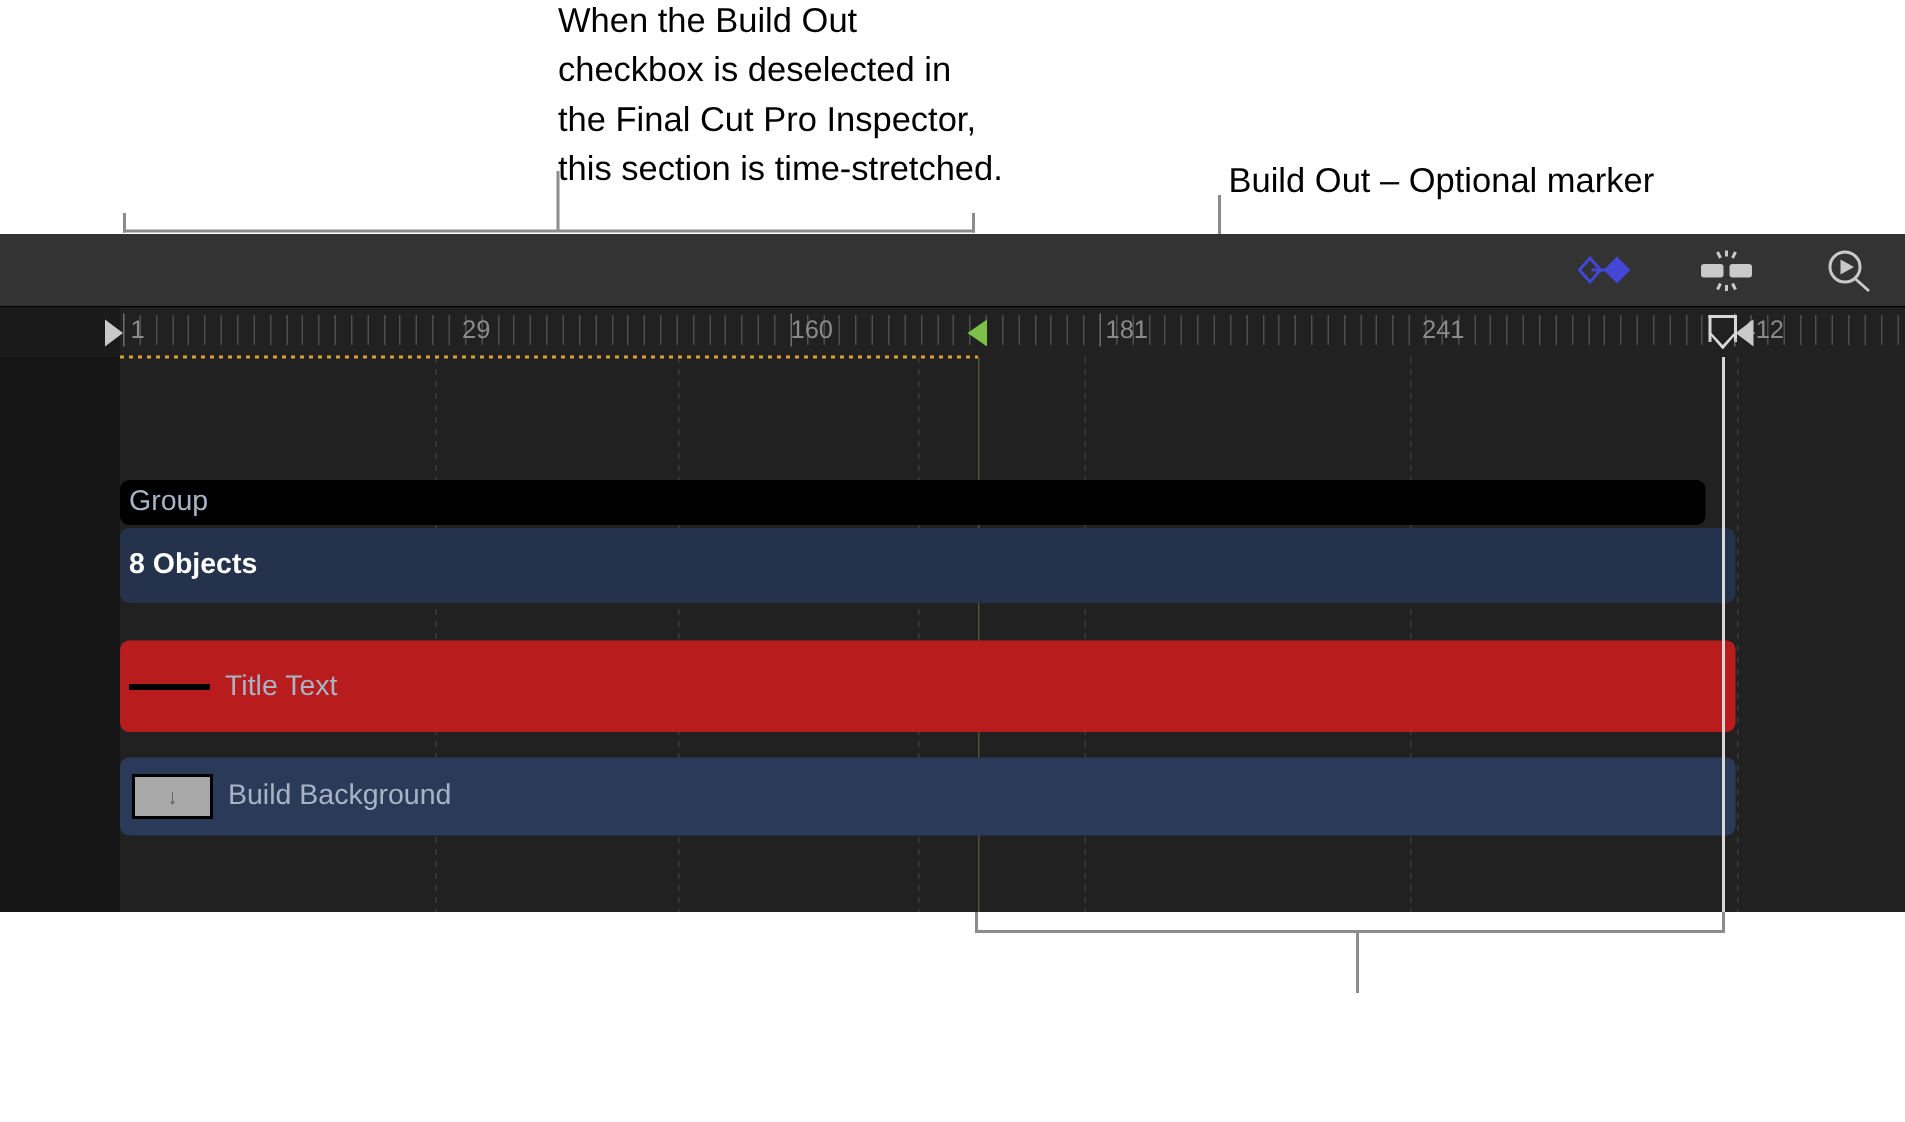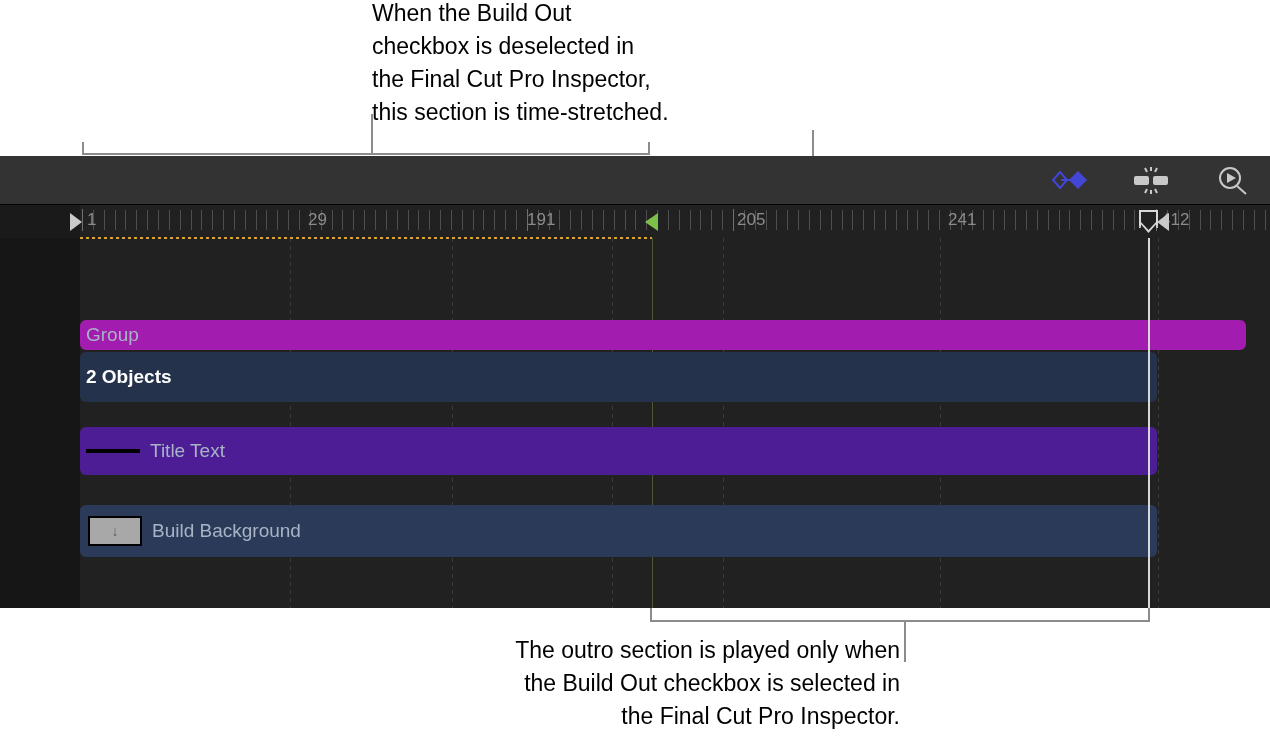--- a/index.html
+++ b/index.html
@@ -201,23 +201,21 @@
 </style>
 </head>
 <body>
 
 <div id="page">
 
   <div class="annot" id="annot-top">When the Build Out
 checkbox is deselected in
 the Final Cut Pro Inspector,
 this section is time-stretched.</div>
-  <div class="annot" id="annot-bottom">The outro section is played only when
-the Build Out checkbox is selected in
-the Final Cut Pro Inspector.</div>
+  <div class="annot" id="annot-right">Build Out – Optional marker</div>
 
   <div class="lead" id="br-top-h"></div>
   <div class="lead" id="br-top-l"></div>
   <div class="lead" id="br-top-r"></div>
   <div class="lead" id="br-top-stem"></div>
 
   <div class="lead" id="lead-right-v"></div>
 
   <div class="lead" id="br-bot-h"></div>
   <div class="lead" id="br-bot-l"></div>
@@ -371,22 +369,22 @@
           <div class="tick" style="left: 1210px;"></div>
           <div class="tick" style="left: 1221px;"></div>
           <div class="tick" style="left: 1232px;"></div>
           <div class="tick" style="left: 1243px;"></div>
           <div class="tick" style="left: 1254px;"></div>
           <div class="tick" style="left: 1265px;"></div>
         </div>
       <div id="ruler-labels">
           <div class="tlabel" style="left: 87px;">1</div>
           <div class="tlabel" style="left: 308px;">29</div>
-          <div class="tlabel" style="left: 527px;">191</div>
-          <div class="tlabel" style="left: 737px;">205</div>
+          <div class="tlabel" style="left: 527px;">160</div>
+          <div class="tlabel" style="left: 737px;">181</div>
           <div class="tlabel" style="left: 948px;">241</div>
           <div class="tlabel" style="left: 1161px;">412</div>
         </div>
 
       <div class="tri" id="marker-start"></div>
       <div class="tri" id="marker-buildout"></div>
       <div class="tri" id="marker-end"></div>
       <div id="playhead-head"></div>
       <div id="playhead-tri"></div>
       <div id="playhead-tri-in"></div>
@@ -398,27 +396,27 @@
           <div class="gridline" style="left: 290px;"></div>
           <div class="gridline" style="left: 452px;"></div>
           <div class="gridline" style="left: 612px;"></div>
           <div class="gridline" style="left: 723px;"></div>
           <div class="gridline" style="left: 940px;"></div>
           <div class="gridline" style="left: 1158px;"></div>
         </div>
       <div id="buildout-line" style="left: 652px;"></div>
       <div id="orange-dots" style="width: 572px;"></div>
       <div id="tracks-host">
-          <div class="bar" style="left: 80px; width: 1166px; top: 82px; height: 30px; background: #a21caf;">
+          <div class="bar" style="left: 80px; width: 1057px; top: 82px; height: 30px; background: #000000;">
             <span class="bar-label" style="margin-left: 6px;">Group</span>
           </div>
           <div class="bar" style="left: 80px; width: 1077px; top: 114px; height: 50px; background: rgb(36, 50, 76);">
-            <span class="bar-label bold" style="margin-left: 6px;">2 Objects</span>
+            <span class="bar-label bold" style="margin-left: 6px;">8 Objects</span>
           </div>
-          <div class="bar" style="left: 80px; width: 1077px; top: 189px; height: 48px; background: #4c1d95;">
+          <div class="bar" style="left: 80px; width: 1077px; top: 189px; height: 61px; background: #b91c1c;">
             <div class="line-thumb"></div>
             <span class="bar-label" style="margin-left: 10px;">Title Text</span>
           </div>
           <div class="bar" style="left: 80px; width: 1077px; top: 267px; height: 52px; background: rgb(42, 58, 88);">
             <div class="img-thumb">
               <span class="arr">↓</span>
             </div>
             <span class="bar-label" style="margin-left: 10px;">Build Background</span>
           </div>
         </div>

